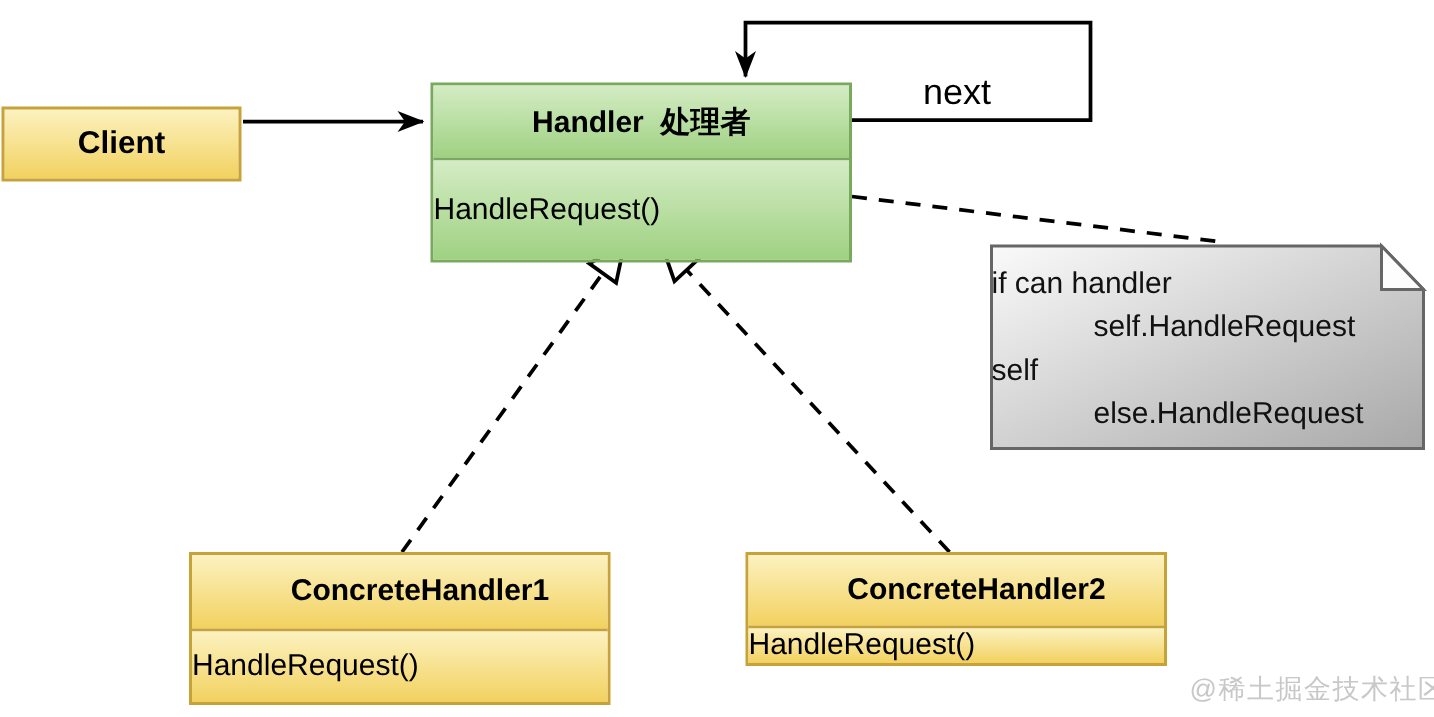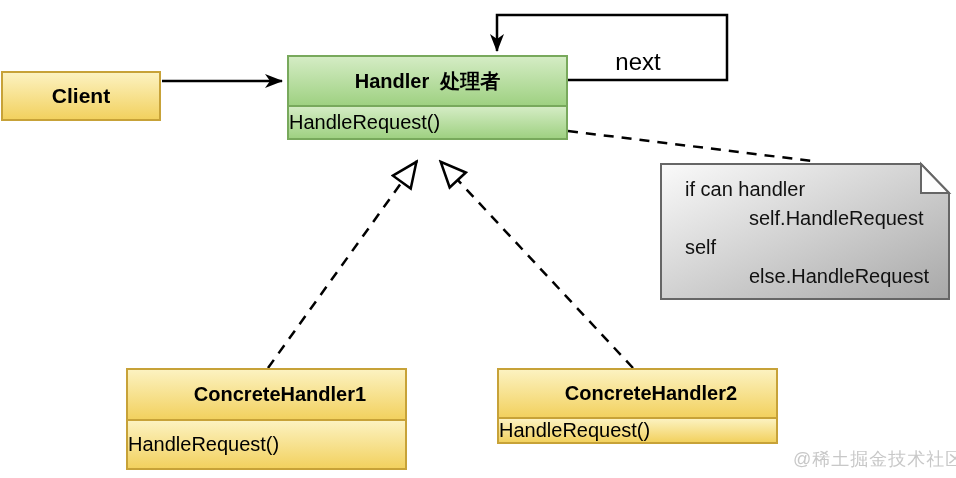--- a/index.html
+++ b/index.html
@@ -24,33 +24,33 @@
 
   .title-cell{display:flex; align-items:center; justify-content:center;
     font-weight:bold; font-size:20px; color:#000; white-space:pre;}
   .method-cell{display:flex; align-items:center; 
     font-size:20px; color:#000; flex:1;}
 
   .client-box{left:1px; top:71px; width:160px; height:50px;
     display:flex; align-items:center; justify-content:center;
     font-weight:bold; font-size:21px; color:#000;}
 
-  .handler-box{left:287px; top:55px; width:281px; height:85px;}
+  .handler-box{left:287px; top:55px; width:281px; height:120px;}
   .handler-title{height:50px;}
   .ch1-box{left:126px; top:368px; width:281px; height:102px;}
   .ch2-box{left:497px; top:368px; width:281px; height:76px;}
   .ch-title{height:51px;}
 
   .next-label{position:absolute; left:597px; top:48px; width:82px; text-align:center;
     font-size:24px; color:#000;}
 
   .note-text{position:absolute; left:661px; top:175px; width:288px;
     font-size:20px; line-height:29px; color:#111;}
-  .note-line{padding-left:24px; white-space:nowrap;}
-  .note-line.indent{padding-left:88px;}
+  .note-line{white-space:nowrap;}
+  .note-line.indent{padding-left:68px;}
 
   .watermark{position:absolute; left:793px; top:447px; font-size:18px;
     color:var(--watermark-color); letter-spacing:1px; white-space:nowrap;}
 
   svg .solid-line{stroke:var(--line); stroke-width:2.5; fill:none;}
   svg .dashed-line{stroke:var(--line); stroke-width:2.5; fill:none; stroke-dasharray:10 8;}
   svg .note-shape{fill:url(#noteGrad); stroke:var(--note-border); stroke-width:2;}
   svg .note-foldflap{fill:var(--note-fold); stroke:var(--note-border); stroke-width:2;}
   .stop-a{stop-color:var(--note-top);}
   .stop-b{stop-color:var(--note-bottom);}

